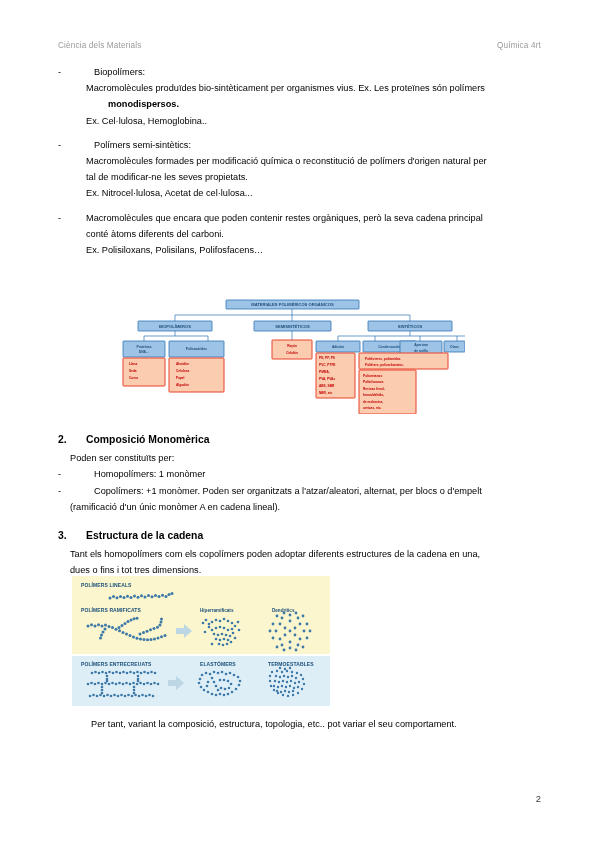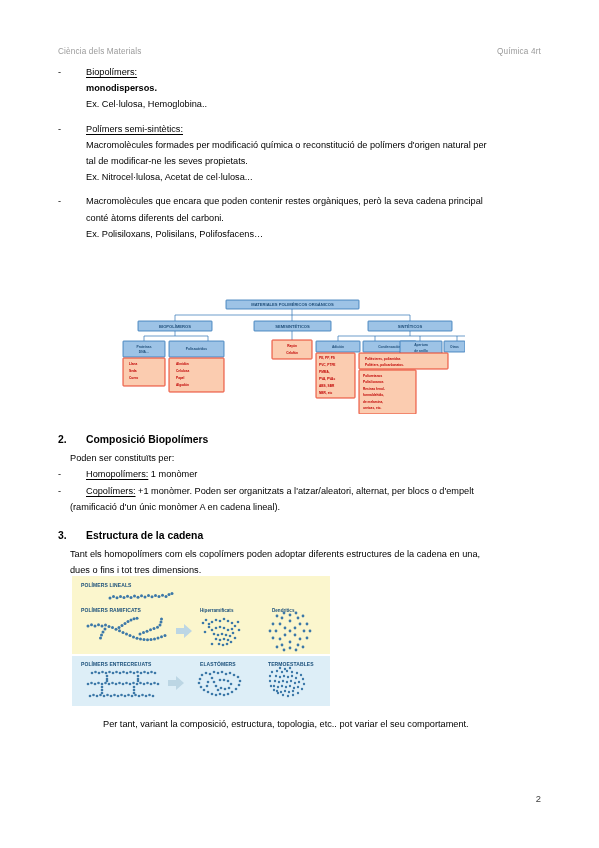--- a/index.html
+++ b/index.html
@@ -16,21 +16,21 @@
     overflow: hidden;
   }
   .page {
     position: absolute;
     inset: 0;
     padding: 0;
   }
   
   .running-head {
     position: absolute;
-    top: 47px;
+    top: 41px;
     left: 58px;
     right: 58px;
     display: flex;
     justify-content: space-between;
     font-size: 8.2px;
     color: #9a9a9a;
     letter-spacing: 0.15px;
   }
   
   .content {
@@ -48,27 +48,27 @@
   .dash {
     position: absolute;
     left: 0px;
     top: 0px;
     font-size: 9.2px;
   }
   .bullet-body {
     margin-left: 28px;
   }
   .term {
-    text-decoration: underline;
     text-underline-offset: 1.5px;
+    margin-left: 8px;
   }
   .para {
     text-align: justify;
   }
-  b, .bold { font-weight: bold; }
+  b, .bold { font-weight: bold; margin-left: 22px; }
 
   
   .num-heading {
     position: relative;
     font-weight: bold;
     font-size: 10.4px;
     margin-top: 2px;
     margin-bottom: 2px;
   }
   .num-heading .num {
@@ -147,21 +147,21 @@
   .f2-lab-sm {
     font-family: "Liberation Sans", sans-serif;
     font-size: 4.6px;
     font-weight: bold;
     fill: #1a4f7a;
   }
 
   
   .closing {
     position: absolute;
-    left: 103px;
+    left: 91px;
     top: 716px;
     width: 456px;
     font-size: 9.2px;
     line-height: 16px;
   }
   
   .page-number {
     position: absolute;
     right: 58px;
     top: 793px;
@@ -178,20 +178,21 @@
     <span>Ciència dels Materials</span>
     <span>Química 4rt</span>
   </div>
 
   <div class="content">
 
     <div class="bullet-block">
       <span class="dash">-</span>
       <div class="bullet-body">
         <div class="term">Biopolímers:</div>
+        <div class="para">Macromolècules produïdes bio-sintèticament per organismes vius. Ex. Les proteïnes són polímers</div>
         <div class="para bold">monodispersos.</div>
         <div class="para">Ex. Cel·lulosa, Hemoglobina..</div>
       </div>
     </div>
 
     <div class="bullet-block">
       <span class="dash">-</span>
       <div class="bullet-body">
         <div class="term">Polímers semi-sintètics:</div>
         <div class="para">Macromolècules formades per modificació química o reconstitució de polímers d'origen natural per</div>
@@ -326,21 +327,21 @@
         <text class="t-red-l" x="243" y="104">formaldehído,</text>
         <text class="t-red-l" x="243" y="110.5">de melamina,</text>
         <text class="t-red-l" x="243" y="117">ureicas, etc.</text>
       </g>
     </svg>
   </div>
 
   <div style="position:absolute; left:58px; top:430px; width:484px; font-size:9.2px; line-height:16.2px;">
     <div class="num-heading">
       <span class="num">2.</span>
-      <span class="htext">Composició Biopolímers</span>
+      <span class="htext">Composició Monomèrica</span>
     </div>
     <div class="sub-indent">Poden ser constituïts per:</div>
 
     <div class="bullet-block" style="margin-bottom:0;">
       <span class="dash">-</span>
       <div class="bullet-body">
         <span class="term">Homopolímers:</span><span> 1 monòmer</span>
       </div>
     </div>
 

